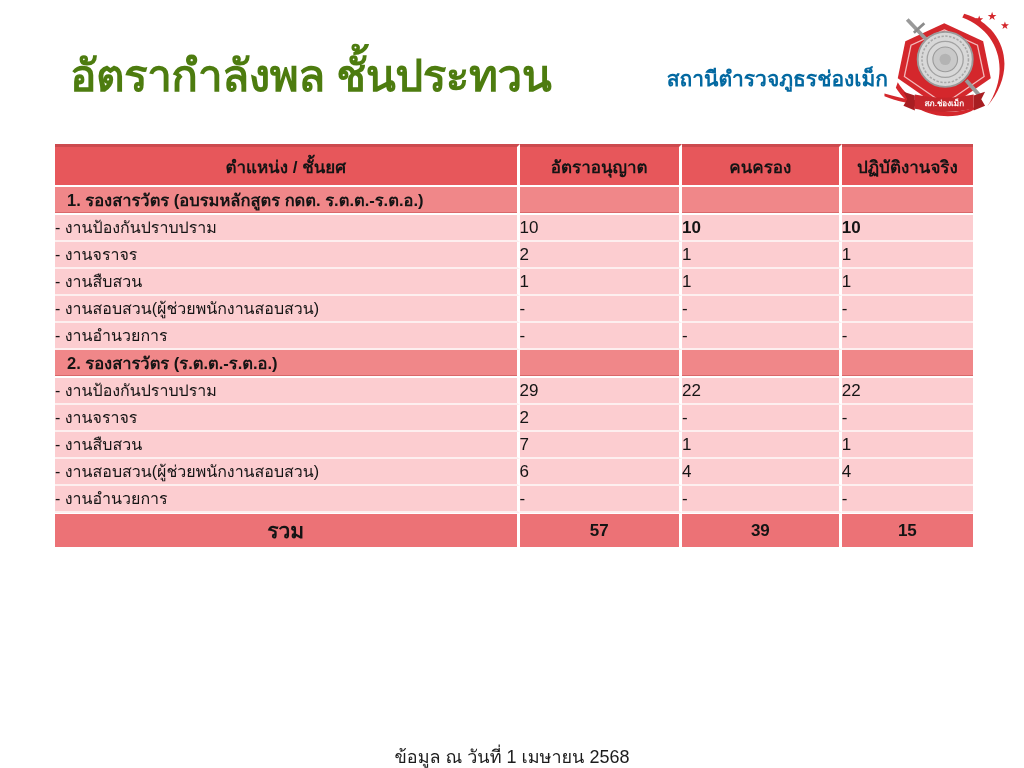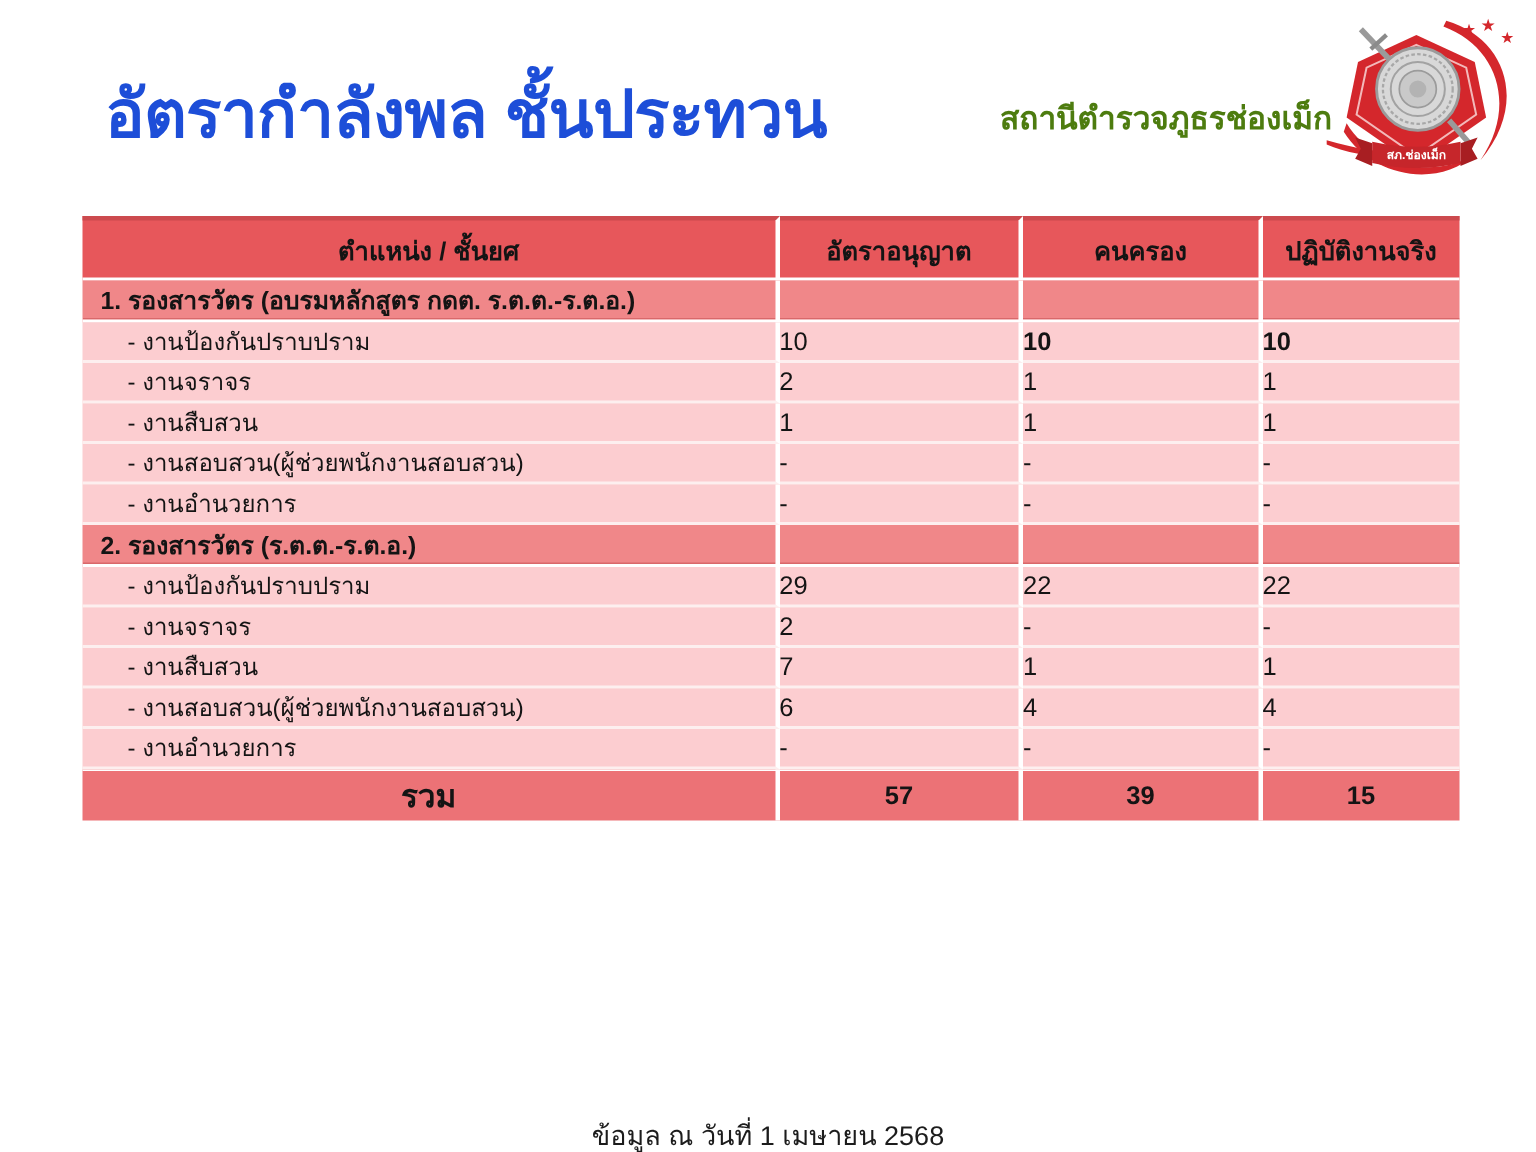--- a/index.html
+++ b/index.html
@@ -11,34 +11,34 @@
     position: relative;
   }
   .page { position: relative; width: 1024px; height: 768px; }
 
   
   .page-title {
     position: absolute;
     left: 70px; top: 40px;
     font-size: 44px;
     font-weight: 800;
-    color: #1d4ed8;
+    color: #4d7c0f;
     letter-spacing: -0.5px;
     white-space: nowrap;
   }
   .station-block {
     position: absolute;
     top: 10px; right: 8px;
     display: flex;
     align-items: center;
   }
   .station-name {
     font-size: 21px;
     font-weight: 700;
-    color: #4d7c0f;
+    color: #0369a1;
     position: relative;
     top: 12px;
     margin-right: -6px;
     white-space: nowrap;
     z-index: 2;
   }
   .station-logo { width: 134px; height: 112px; flex: 0 0 auto; }
 
   
   .table-wrap {
@@ -70,21 +70,21 @@
     height: 20px;
     font-size: 16px;
     color: #141414;
     vertical-align: middle;
     border-right: 3px solid #ffffff;
     border-bottom: 2px solid #FDEFEF;
   }
   tbody td:last-child { border-right: none; }
 
   tr.row-data td { background: #FCCDD0; }
-  tr.row-data td.label-cell { text-align: left; padding-left: 30px; }
+  tr.row-data td.label-cell { text-align: left; }
   tr.row-data td.value-cell { text-align: left; font-size: 17px; }
 
   tr.row-section td {
     background: #F08789;
     font-weight: 700;
     border-bottom: 2px solid #ffffff;
     box-shadow: inset 0 -1px 0 rgba(176, 46, 50, 0.35);
   }
   tr.row-section td.label-cell { text-align: left; padding-left: 12px; font-size: 16.5px; }
 

